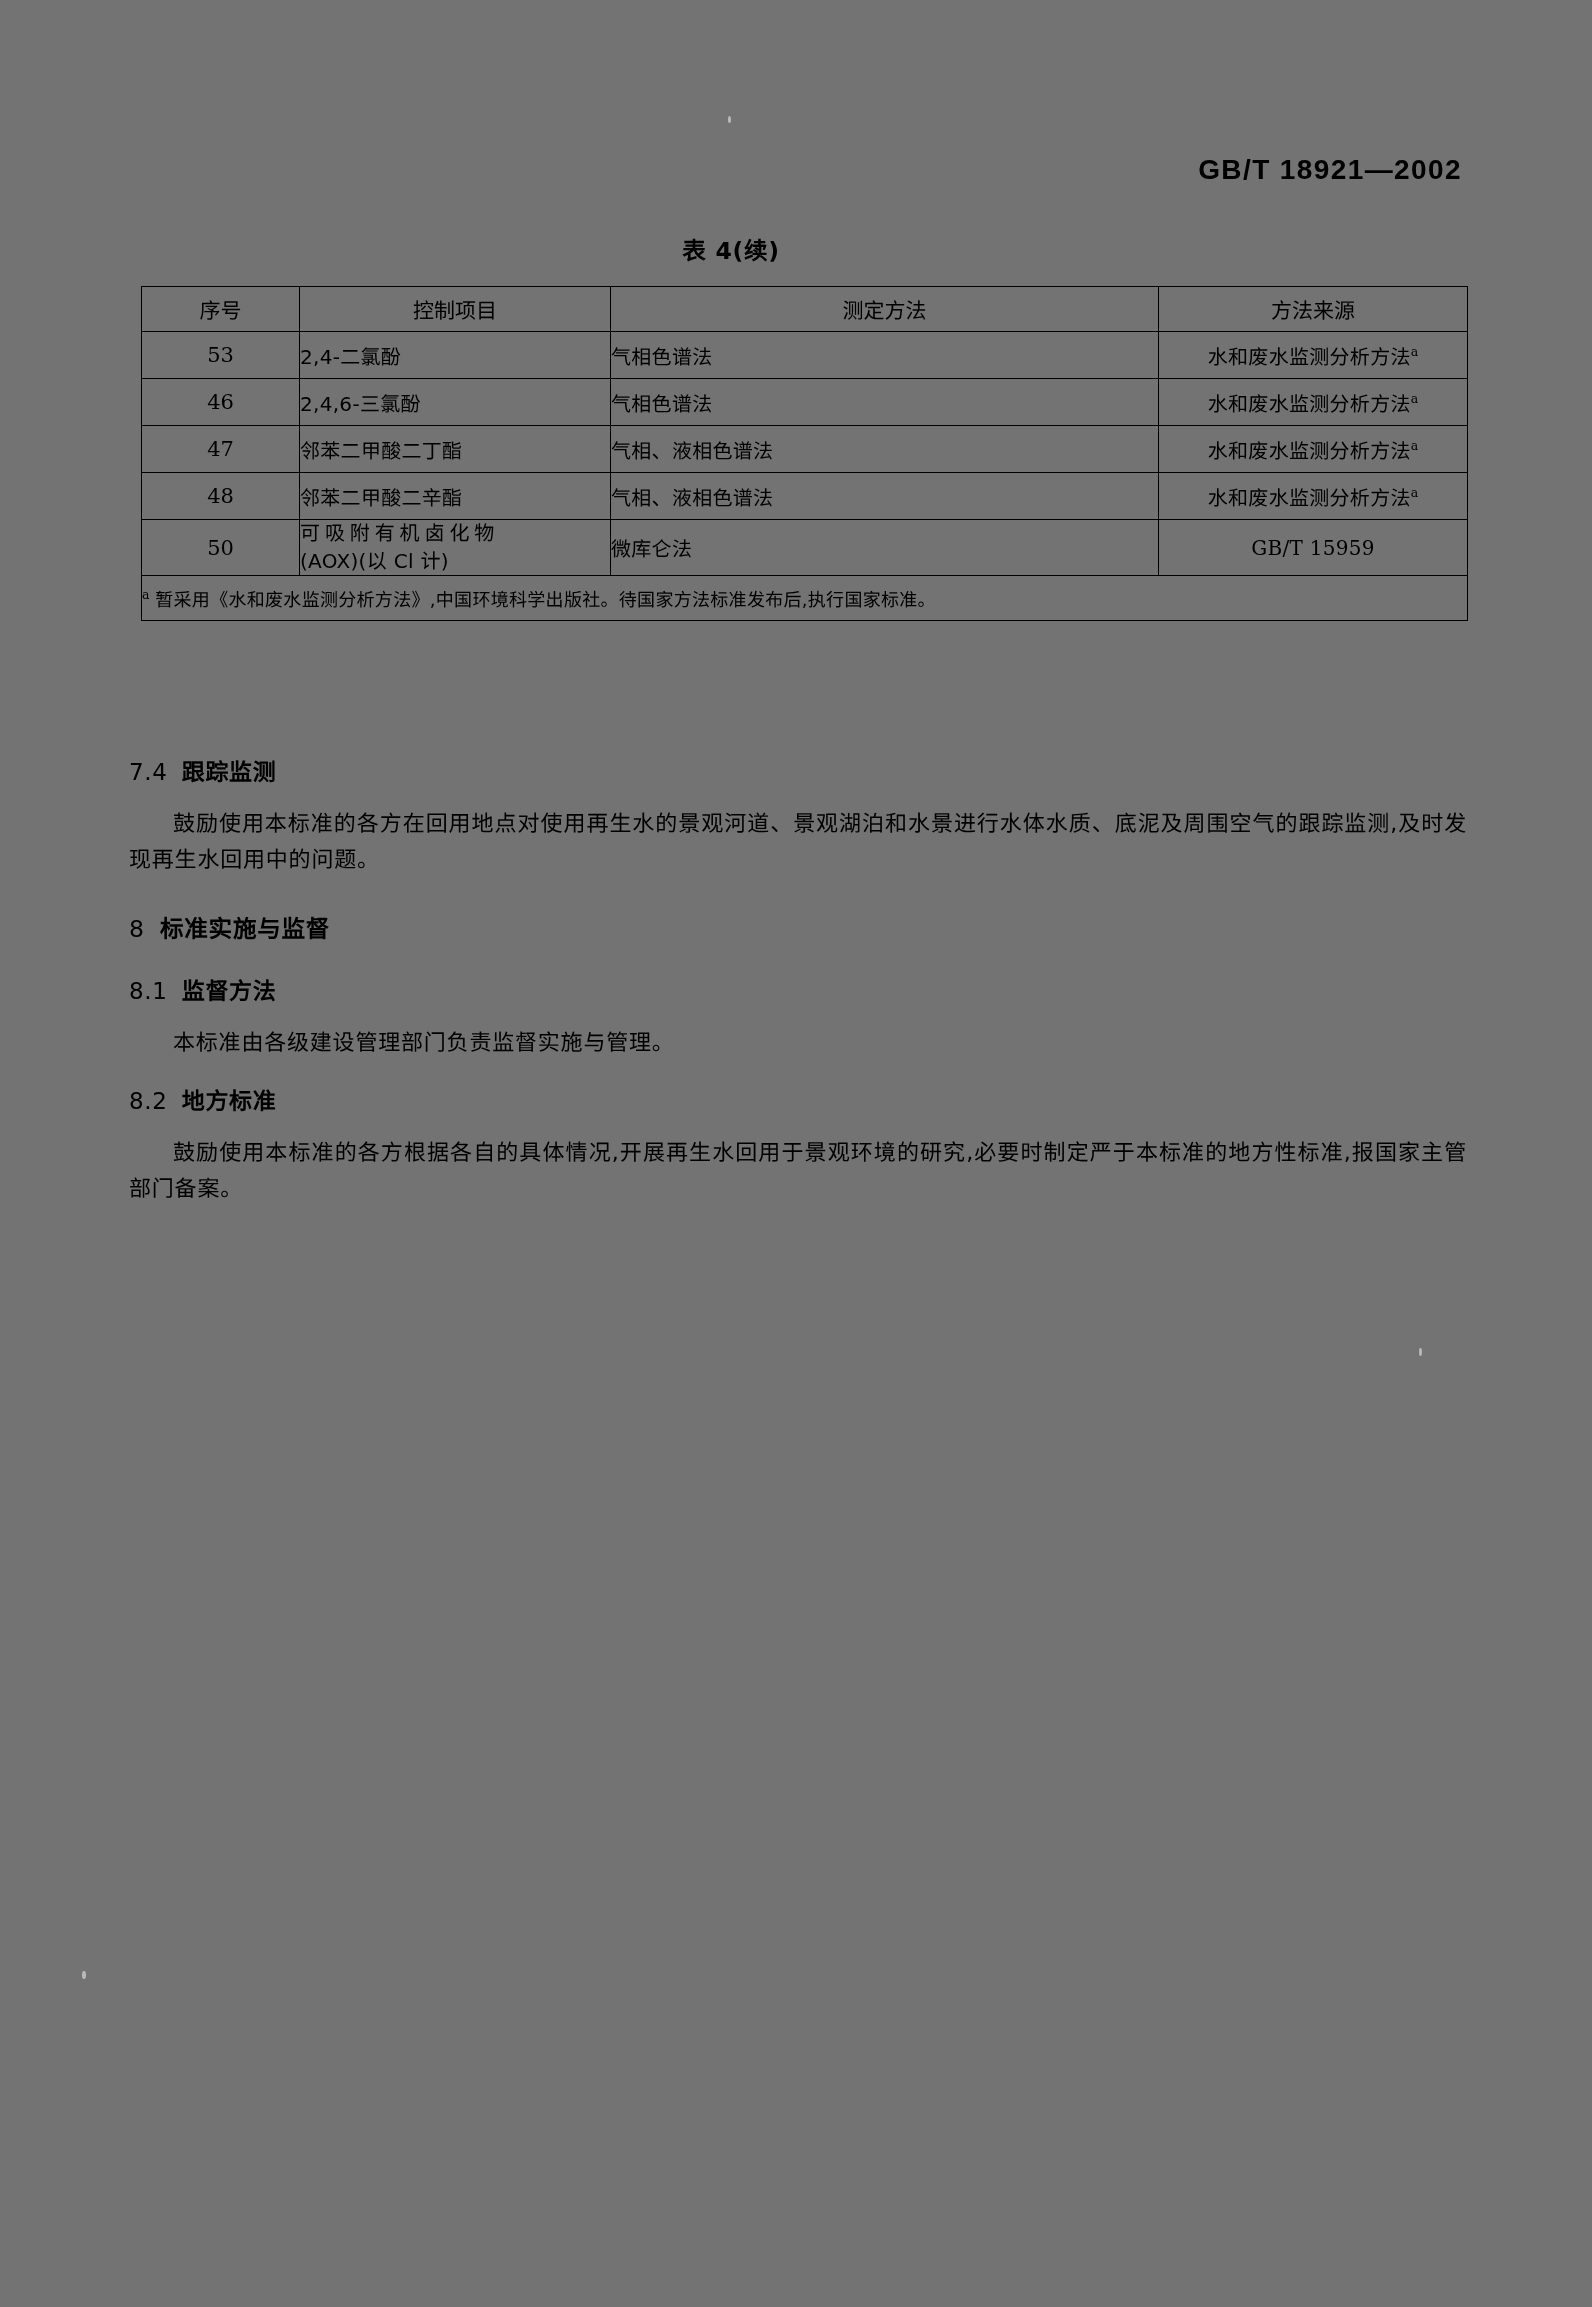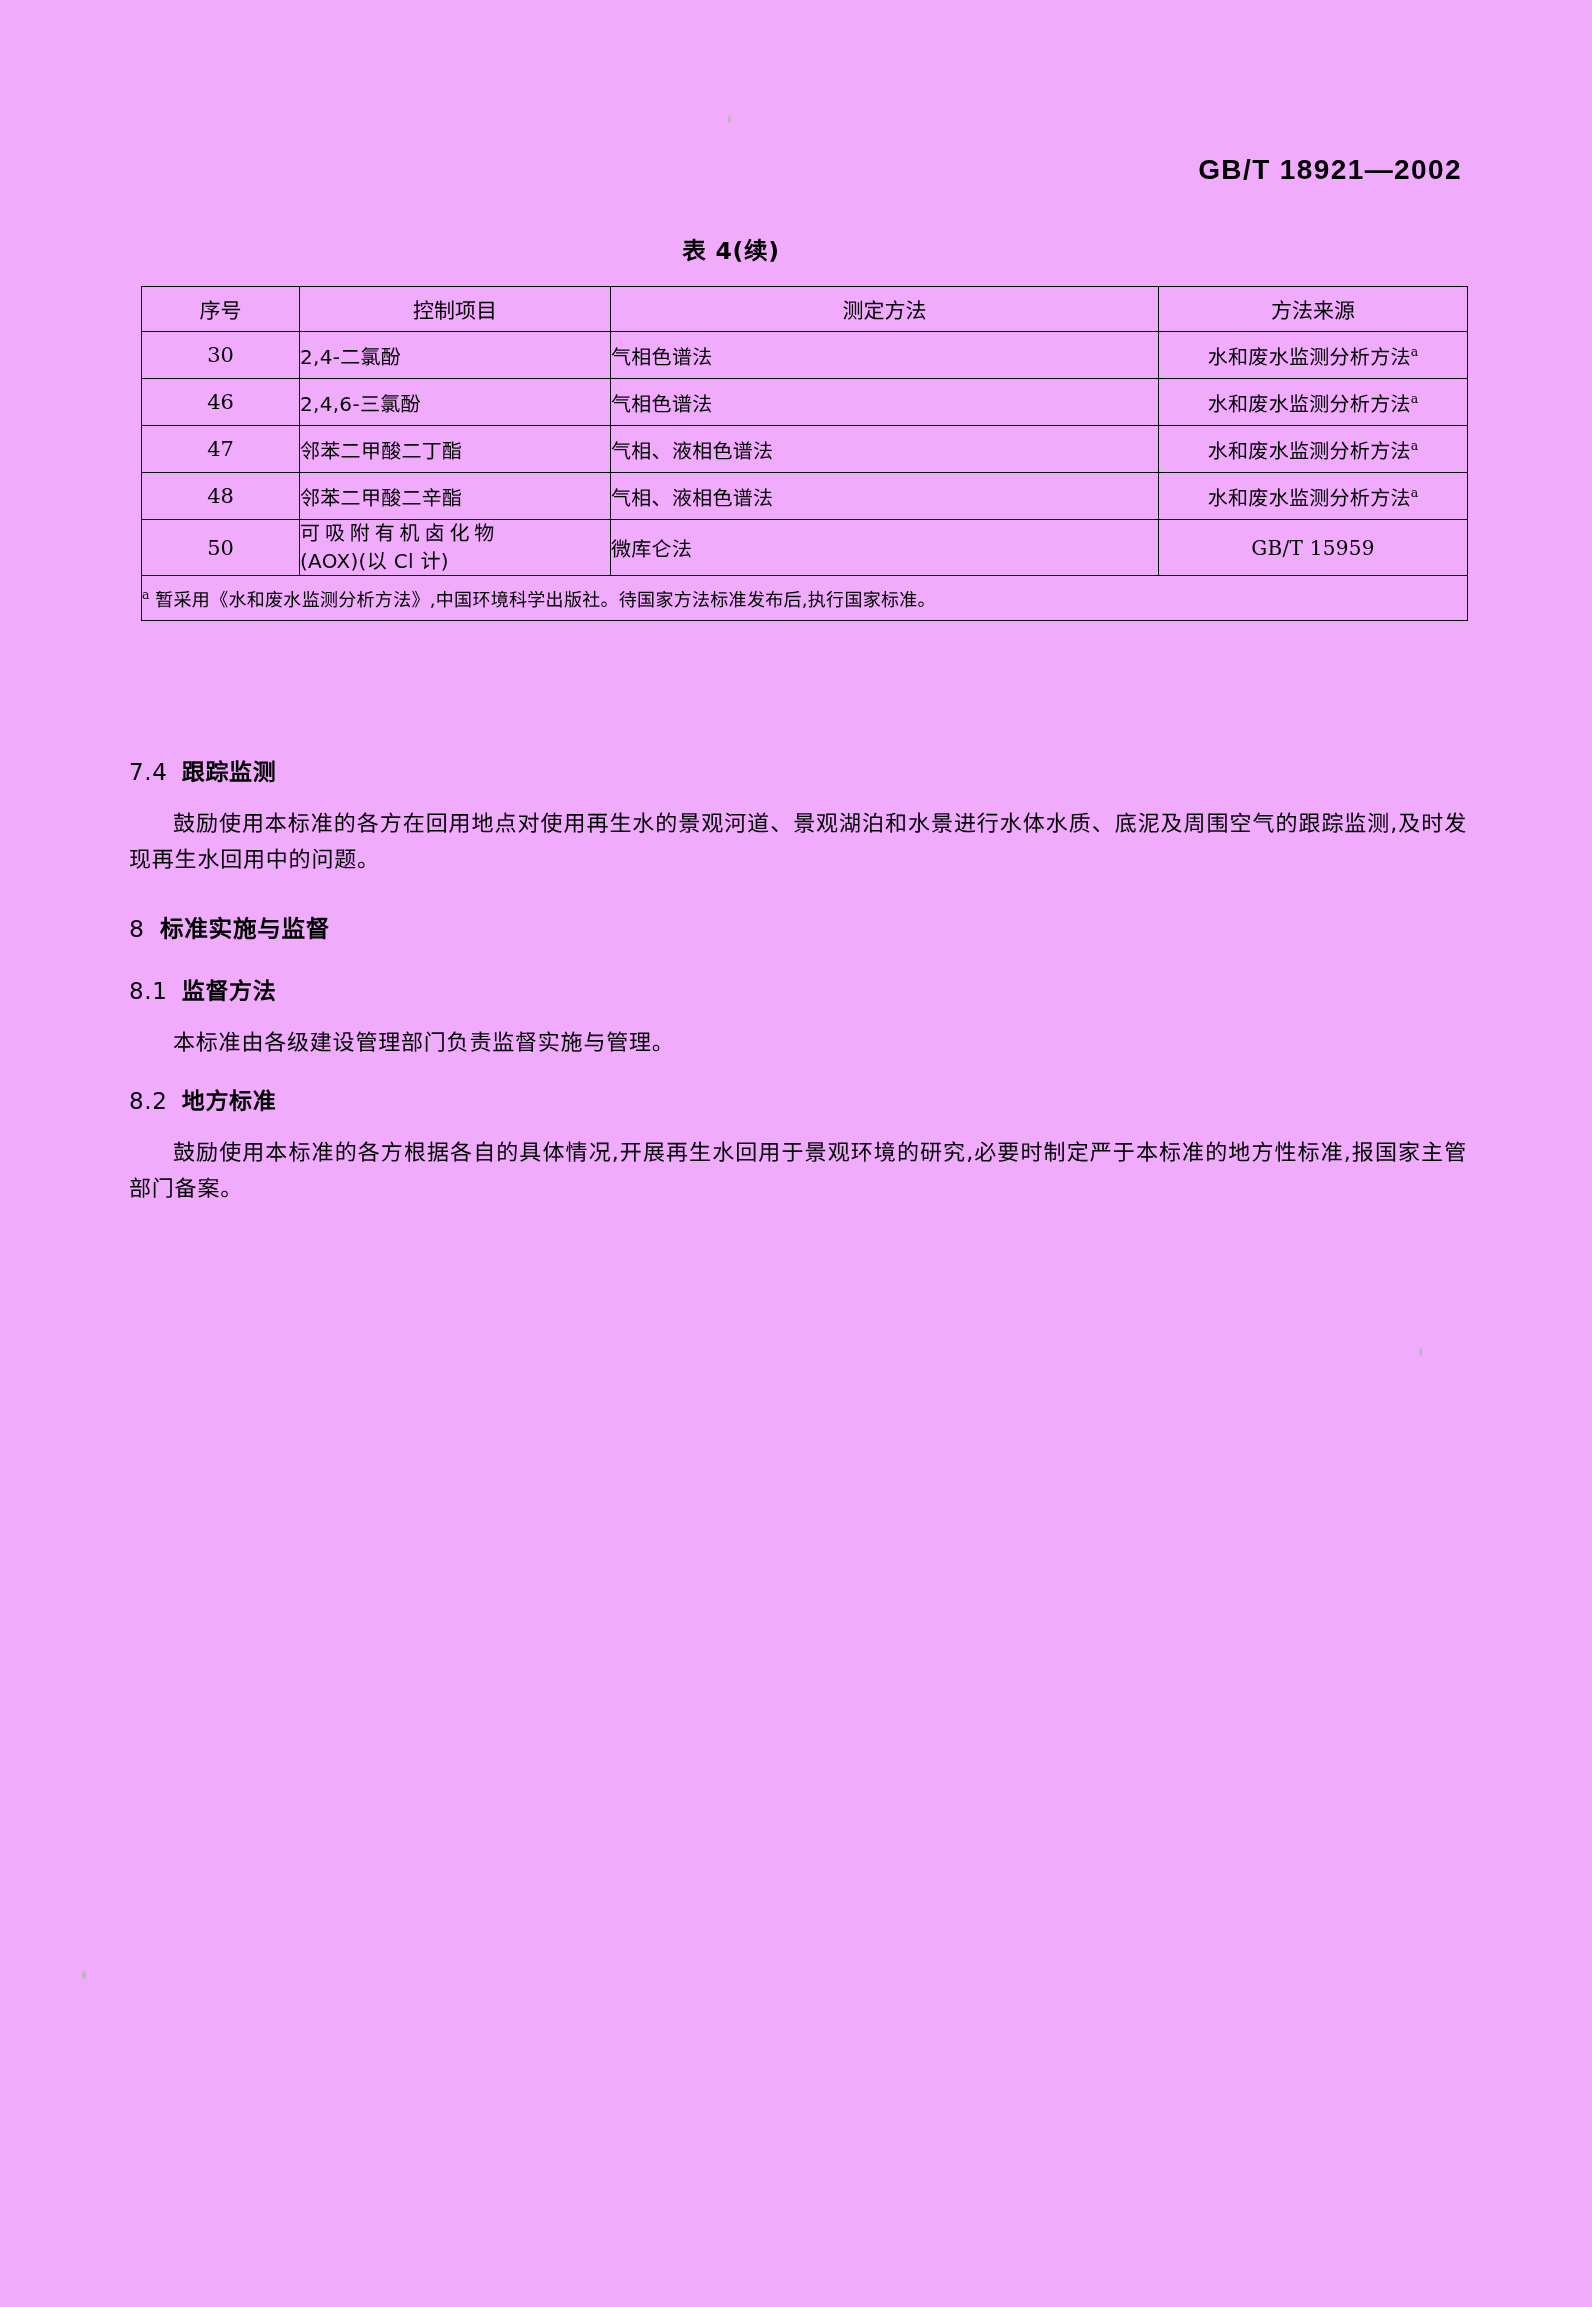--- a/index.html
+++ b/index.html
@@ -13,21 +13,21 @@
     height: 2307px;
     position: relative;
     font-family: "DejaVu Serif", "Liberation Serif", serif;
     color: #000000;
     -webkit-font-smoothing: none;
   }
 
   .page {
     position: absolute;
     inset: 0;
-    background: #f0abfc;
+    background: #737373;
   }
 
   
   .doc-header {
     position: absolute;
     top: 154px;
     right: 130px;
     font-family: "Liberation Sans", "DejaVu Sans", sans-serif;
     font-weight: bold;
     font-size: 28px;
@@ -189,21 +189,21 @@
       <thead>
         <tr>
           <td class="c-no">序号</td>
           <td class="c-item">控制项目</td>
           <td class="c-meth">测定方法</td>
           <td class="c-src">方法来源</td>
         </tr>
       </thead>
       <tbody>
         <tr>
-          <td class="c-no">30</td>
+          <td class="c-no">53</td>
           <td class="c-item cell-pad"><span class="item-txt">2,4-二氯酚</span></td>
           <td class="c-meth cell-pad"><span class="meth-txt">气相色谱法</span></td>
           <td class="c-src cell-pad-src"><span class="src-txt">水和废水监测分析方法</span><sup class="note-ref">a</sup></td>
         </tr>
         <tr>
           <td class="c-no">46</td>
           <td class="c-item cell-pad"><span class="item-txt">2,4,6-三氯酚</span></td>
           <td class="c-meth cell-pad"><span class="meth-txt">气相色谱法</span></td>
           <td class="c-src cell-pad-src"><span class="src-txt">水和废水监测分析方法</span><sup class="note-ref">a</sup></td>
         </tr>

